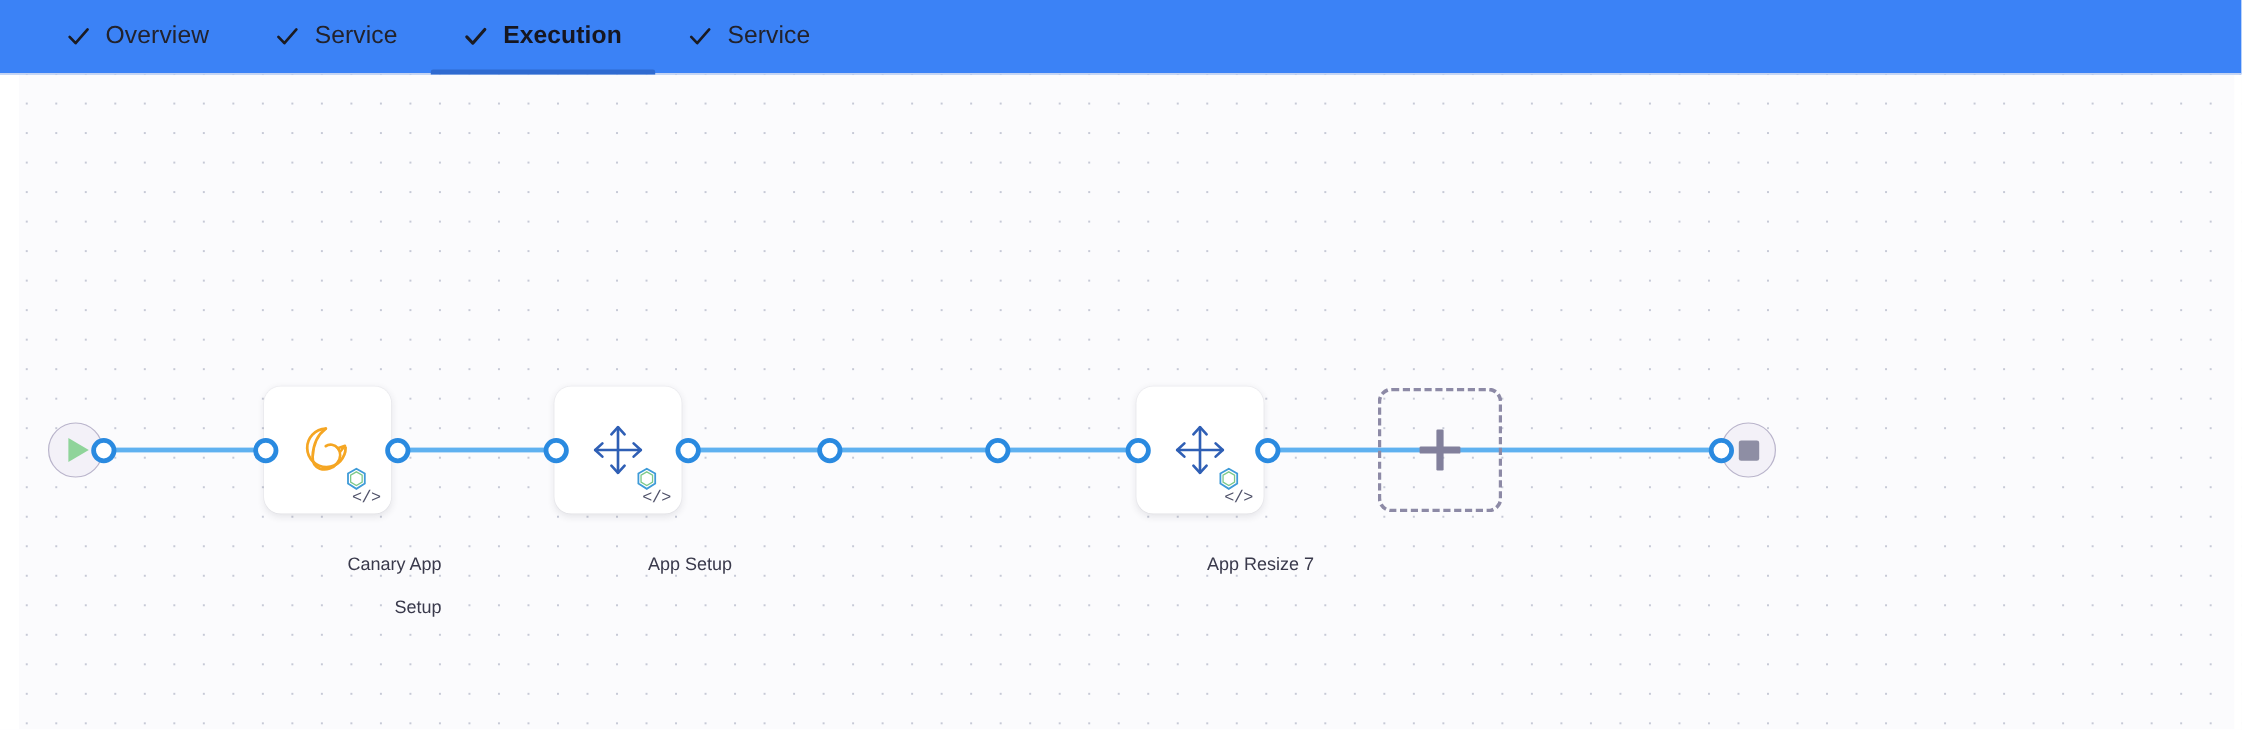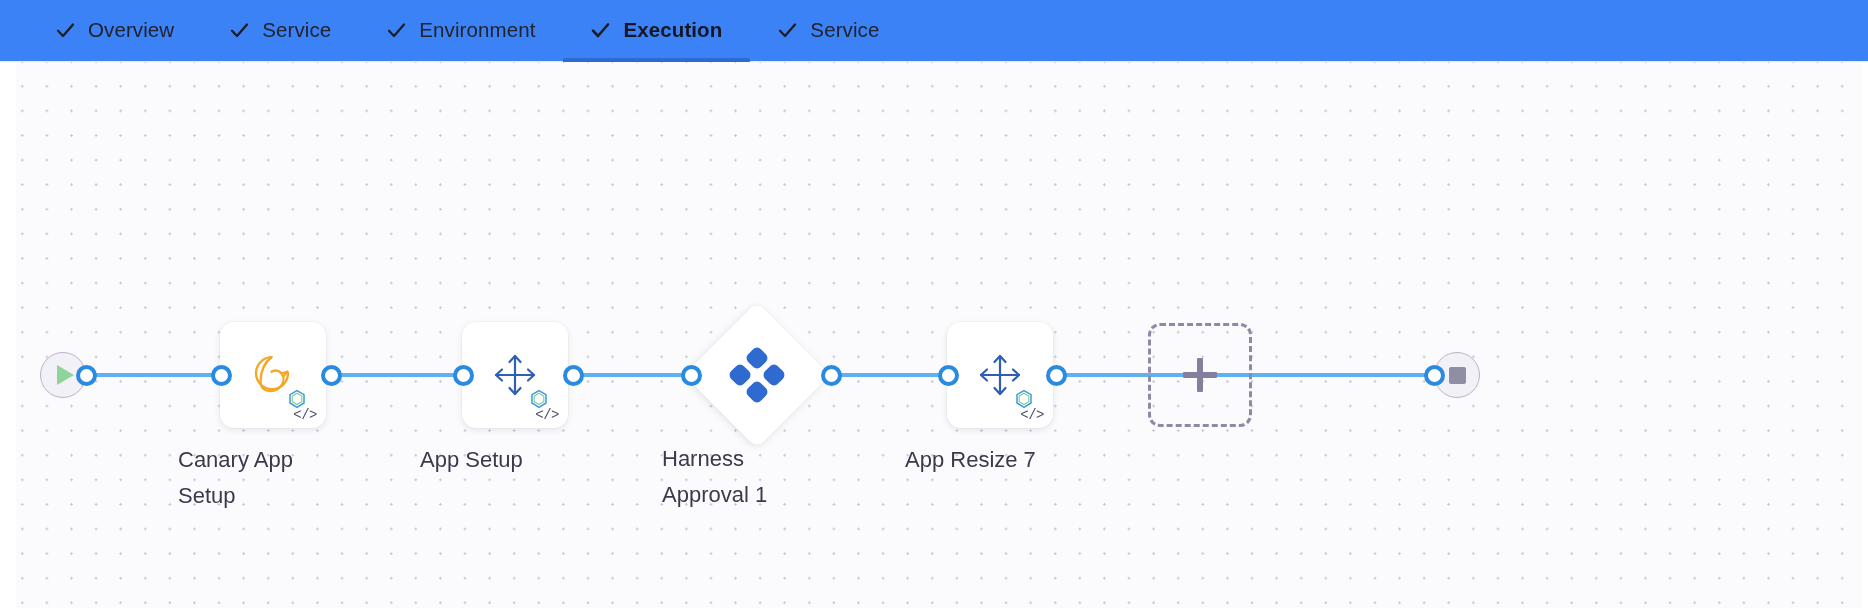--- a/index.html
+++ b/index.html
@@ -227,23 +227,23 @@
     height: 21px;
     margin-top: -10.5px;
     border-radius: 50%;
     background: #ffffff;
     border: 4.5px solid #2a8ae0;
     z-index: 4;
   }
 
   
   .node-label {
-    margin-top: 14px;
-    text-align: left;
-    font-size: 22px;
+    margin-top: 25px;
+    text-align: right;
+    font-size: 15px;
     line-height: 36px;
     color: #3a3a4c;
     width: 190px;
     white-space: pre-line;
   }
   .node-label.muted { color: #8d8aa6; }
 </style>
 </head>
 <body>
 
@@ -259,28 +259,20 @@
 
   <div class="tab">
     <span class="tab-check">
       <svg width="19" height="19" viewBox="0 0 19 19">
           <path d="M2 9.7 L7 15 L17 3.5" fill="none" stroke="currentColor" stroke-width="2.2" stroke-linecap="round" stroke-linejoin="round"></path>
         </svg>
     </span>
     <span class="tab-label">Service</span>
   </div>
 
-  <div class="tab">
-    <span class="tab-check">
-      <svg width="19" height="19" viewBox="0 0 19 19">
-          <path d="M2 9.7 L7 15 L17 3.5" fill="none" stroke="currentColor" stroke-width="2.2" stroke-linecap="round" stroke-linejoin="round"></path>
-        </svg>
-    </span>
-    <span class="tab-label">Environment</span>
-  </div>
 
   <div class="tab active">
     <span class="tab-check">
       <svg width="19" height="19" viewBox="0 0 19 19">
           <path d="M2 9.7 L7 15 L17 3.5" fill="none" stroke="currentColor" stroke-width="2.6" stroke-linecap="round" stroke-linejoin="round"></path>
         </svg>
     </span>
     <span class="tab-label">Execution</span>
   </div>
 
@@ -348,36 +340,20 @@
           </svg>
         </span>
       </div>
       <span class="code-mark">&lt;/&gt;</span>
     </div>
     <div class="node-label">App Setup</div>
   </div>
   <div class="port" style="left:453px;"></div>
   <div class="port" style="left:563px;"></div>
 
-  <div class="node" style="left:662px; top:261px;">
-    <div class="diamond">
-      <div class="diamond-inner">
-        <svg width="56" height="56" viewBox="0 0 56 56">
-          <g transform="rotate(45 28 28)">
-            <rect x="7" y="7" width="18" height="18" rx="5.5" fill="#2f6ad0"></rect>
-            <rect x="31" y="7" width="18" height="18" rx="5.5" fill="#2f6ad0"></rect>
-            <rect x="7" y="31" width="18" height="18" rx="5.5" fill="#2f6ad0"></rect>
-            <rect x="31" y="31" width="18" height="18" rx="5.5" fill="#2f6ad0"></rect>
-          </g>
-        </svg>
-      </div>
-    </div>
-    <div class="node-label">Harness
-Approval 1</div>
-  </div>
   <div class="port" style="left:681px;"></div>
   <div class="port" style="left:821px;"></div>
 
   <div class="node" style="left:905px; top:260px;">
     <div class="card">
       <div class="card-icon">
         <svg width="50" height="50" viewBox="0 0 50 50" stroke="#2f5fb5" stroke-width="2.2" fill="none" stroke-linecap="round" stroke-linejoin="round">
           <line x1="25" y1="6" x2="25" y2="44"></line>
           <line x1="6" y1="25" x2="44" y2="25"></line>
           <polyline points="19.5,12 25,6 30.5,12"></polyline>

